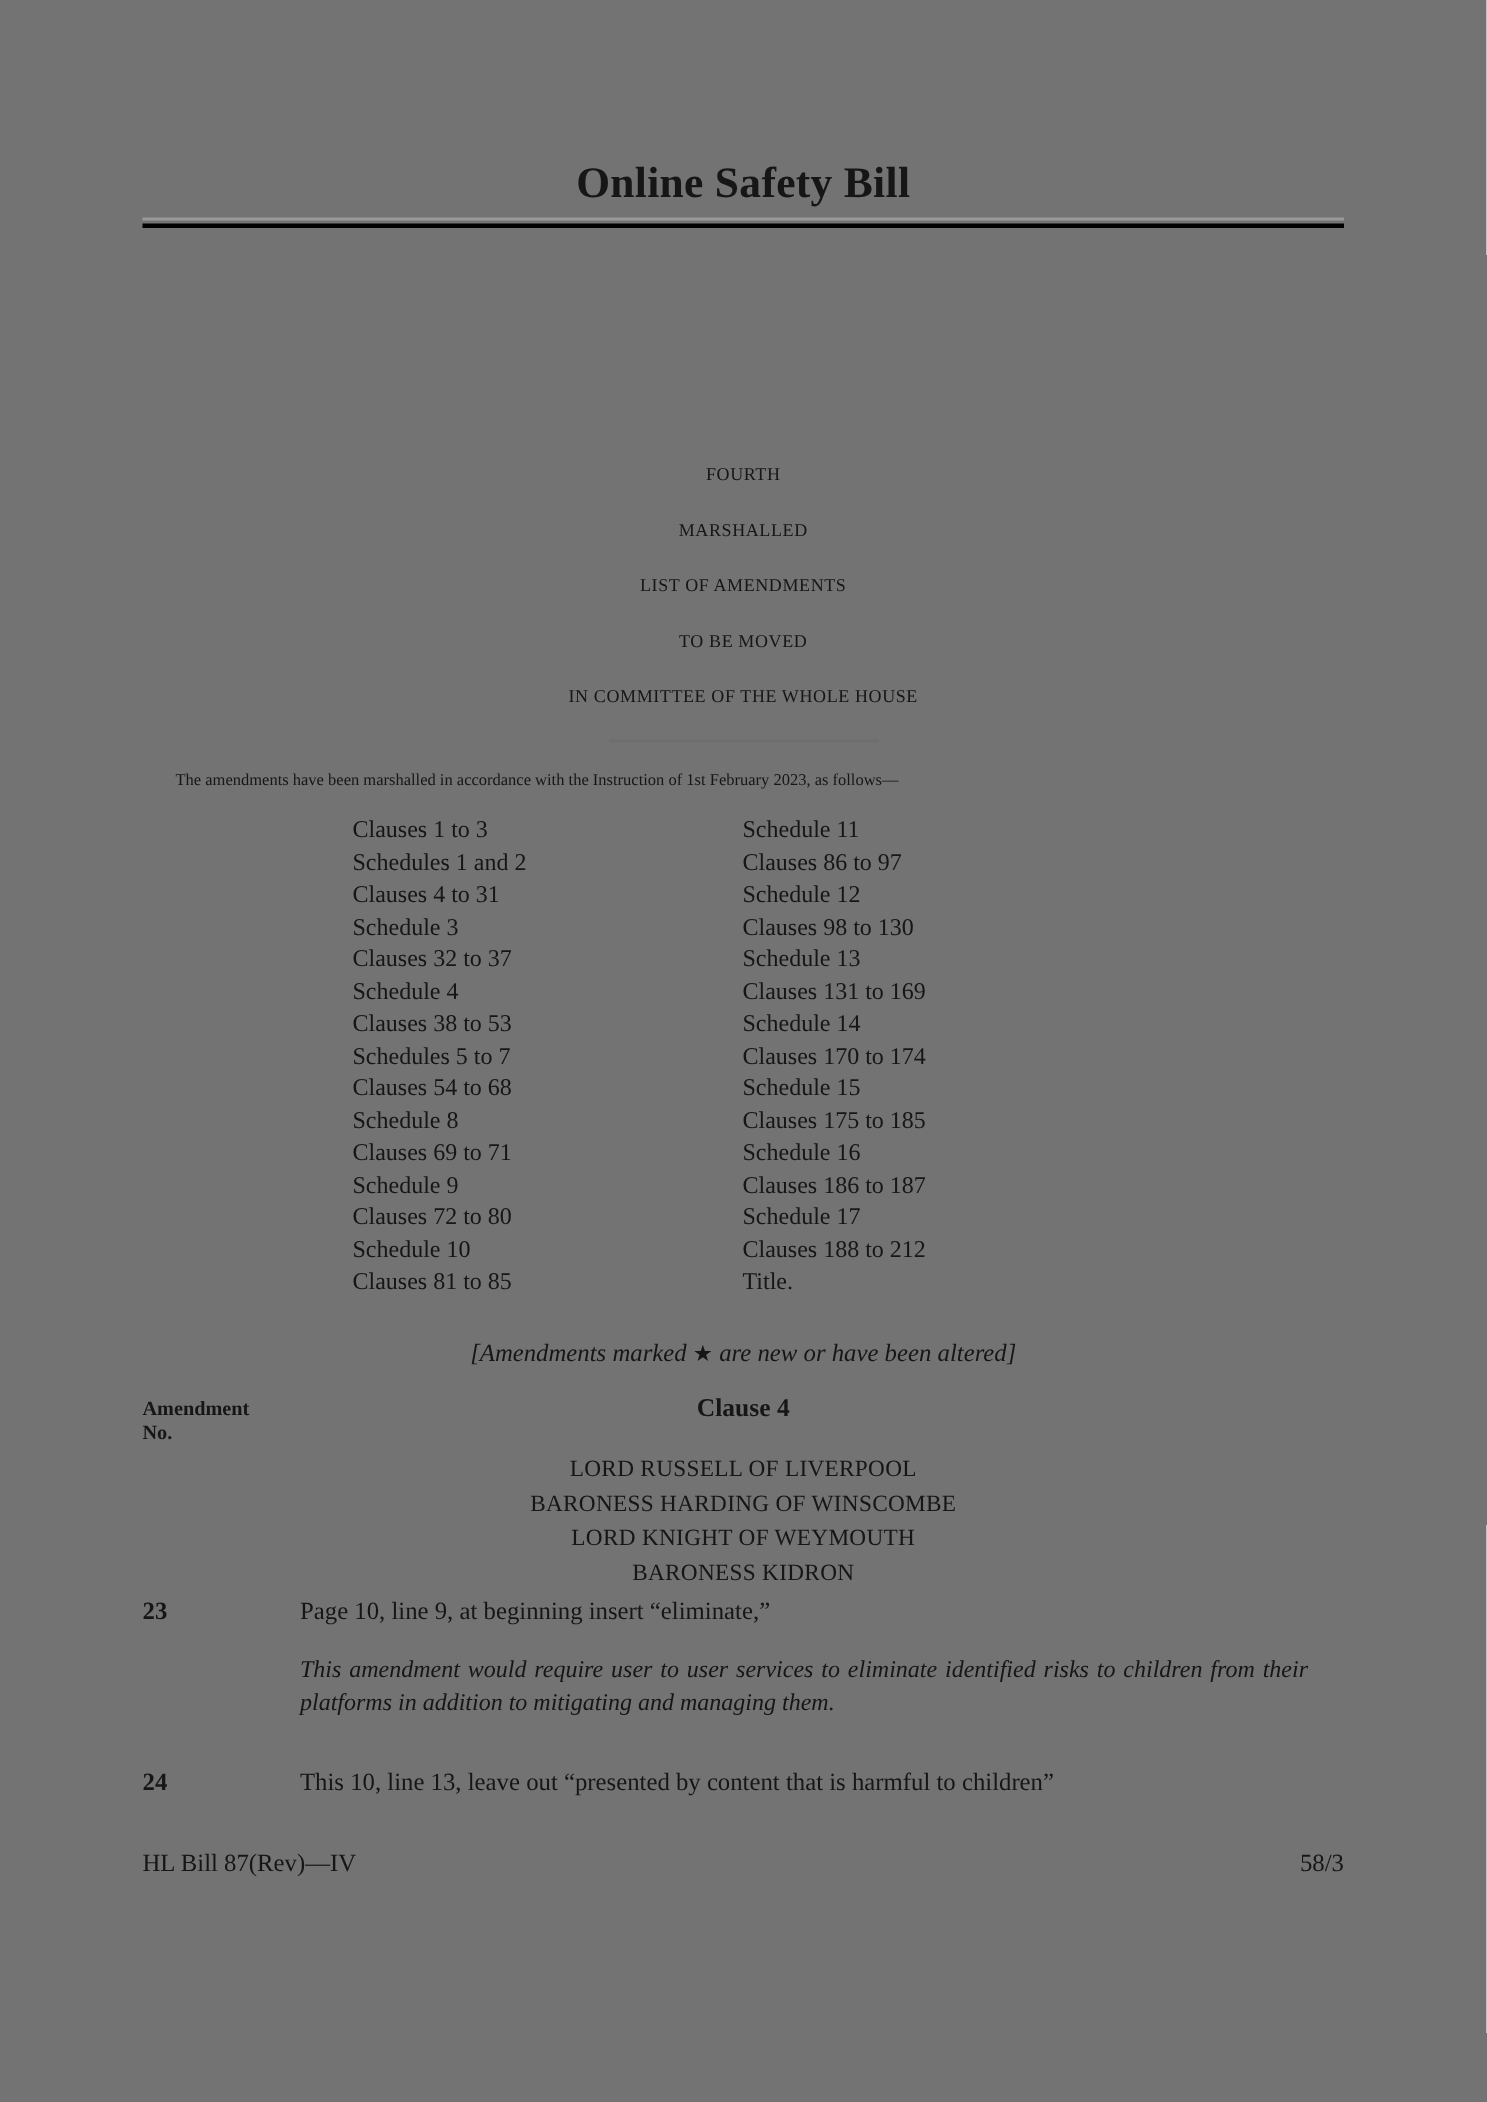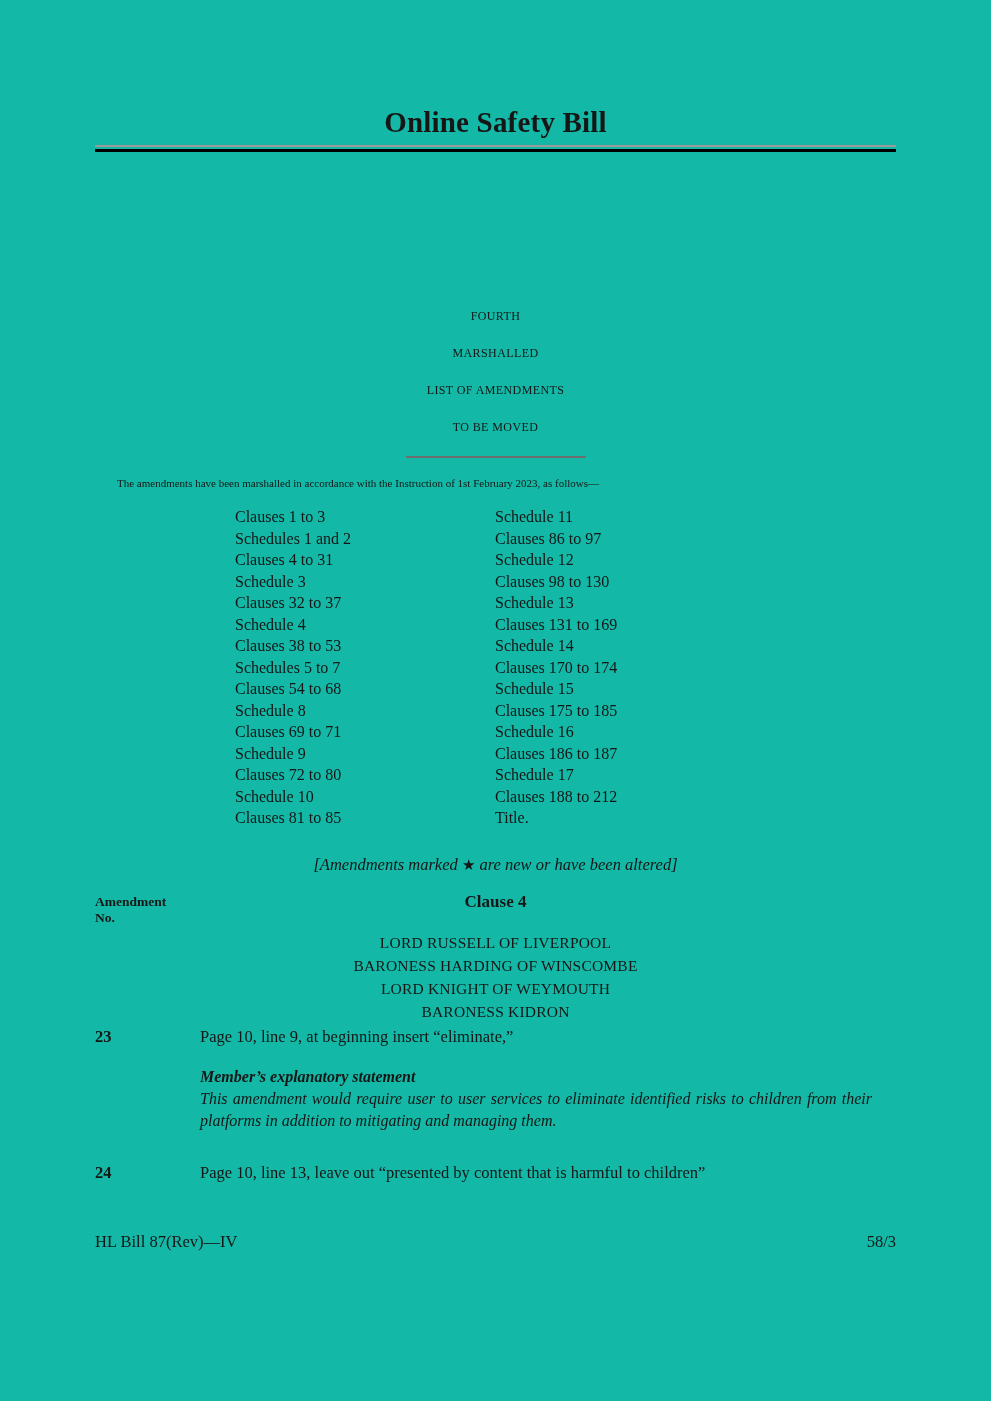--- a/index.html
+++ b/index.html
@@ -1,21 +1,21 @@
 <!DOCTYPE html>
 <html><head>
 <meta charset="utf-8">
 <style>
   html, body { margin: 0; padding: 0; background: #ffffff; }
   .page {
     position: relative;
     width: 991px;
     height: 1401px;
     margin: 0 auto;
-    background: #14b8a6;
+    background: #737373;
     box-sizing: border-box;
     padding: 0 95px;
     font-family: "Liberation Serif", "DejaVu Serif", serif;
     color: #161616;
     overflow: hidden;
   }
   .doc-title {
     margin: 106px 0 0 0;
     text-align: center;
     font-size: 29px;
@@ -106,20 +106,21 @@
 
   <h1 class="doc-title">Online Safety Bill</h1>
   <div class="rule-thin"></div>
   <div class="rule-thick"></div>
 
   <div class="headings">
     <div class="heading-line">FOURTH</div>
     <div class="heading-line">MARSHALLED</div>
     <div class="heading-line">LIST OF AMENDMENTS</div>
     <div class="heading-line">TO BE MOVED</div>
+    <div class="heading-line">IN COMMITTEE OF THE WHOLE HOUSE</div>
   </div>
 
   <div class="short-divider"></div>
 
   <p class="marshalling-note">The amendments have been marshalled in accordance with the Instruction of 1st February 2023, as follows—</p>
 
   <div class="order-columns">
     <div class="order-col-left">
       <div>Clauses 1 to 3</div>
       <div>Schedules 1 and 2</div>
@@ -174,27 +175,26 @@
     <div class="sponsor-line">LORD KNIGHT OF WEYMOUTH</div>
     <div class="sponsor-line">BARONESS KIDRON</div>
   </div>
 
   <div class="amendment-row first">
     <div class="amendment-number">23</div>
     <div class="amendment-text">Page 10, line 9, at beginning insert “eliminate,”</div>
   </div>
 
   <div class="explanatory">
-    <div class="explanatory-heading">Member’s explanatory statement</div>
     <div class="explanatory-text">This amendment would require user to user services to eliminate identified risks to children from their platforms in addition to mitigating and managing them.</div>
   </div>
 
   <div class="amendment-row second">
     <div class="amendment-number">24</div>
-    <div class="amendment-text">Page 10, line 13, leave out “presented by content that is harmful to children”</div>
+    <div class="amendment-text">This 10, line 13, leave out “presented by content that is harmful to children”</div>
   </div>
 
   <div class="page-footer">
     <span>HL Bill 87(Rev)—IV</span>
     <span>58/3</span>
   </div>
 
 </div>
 
 </body></html>

